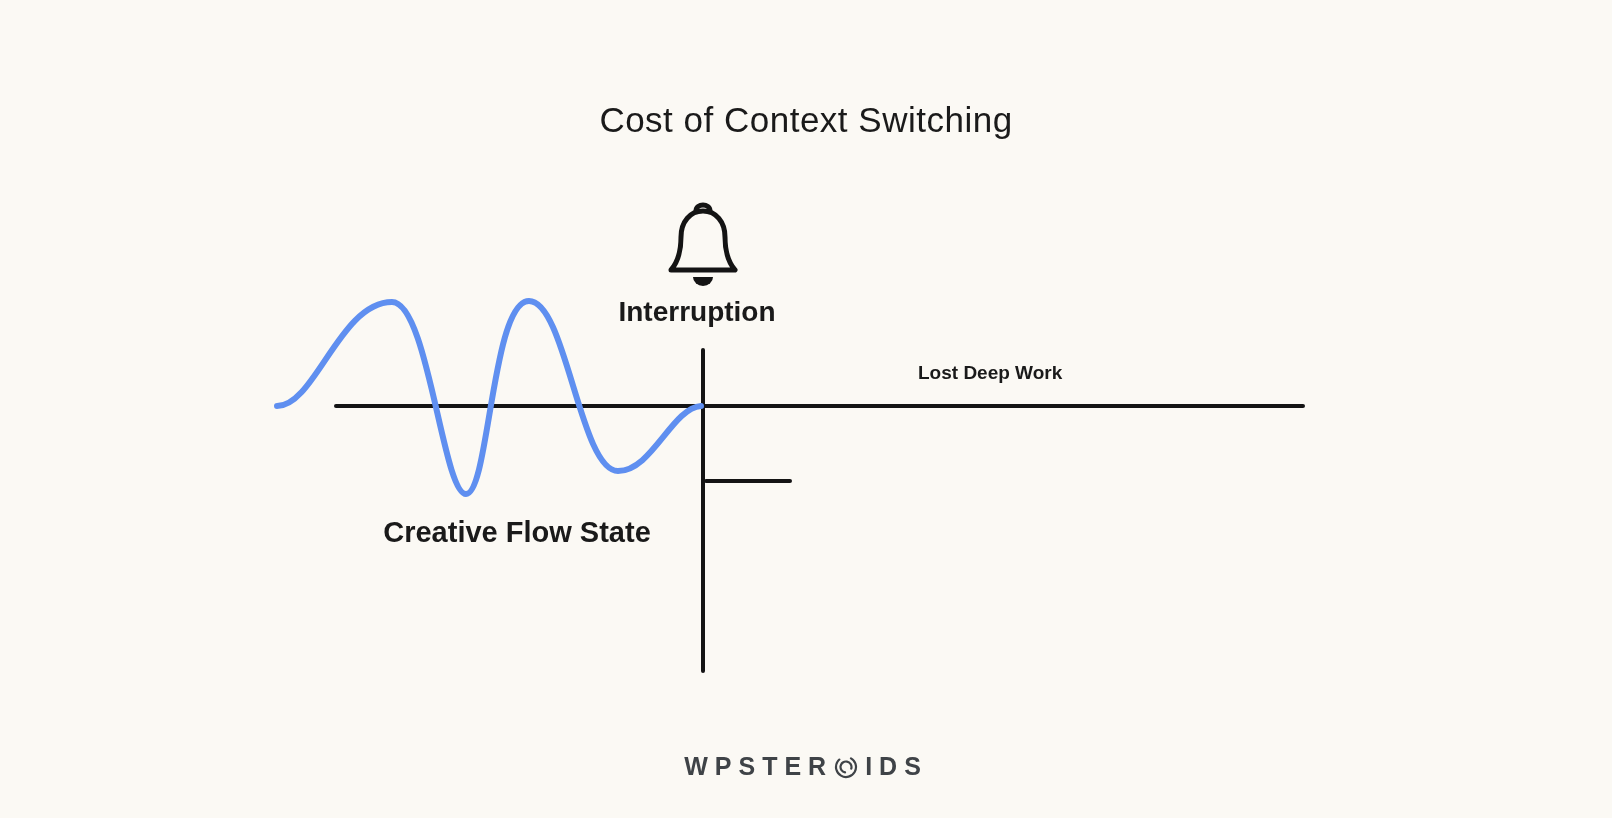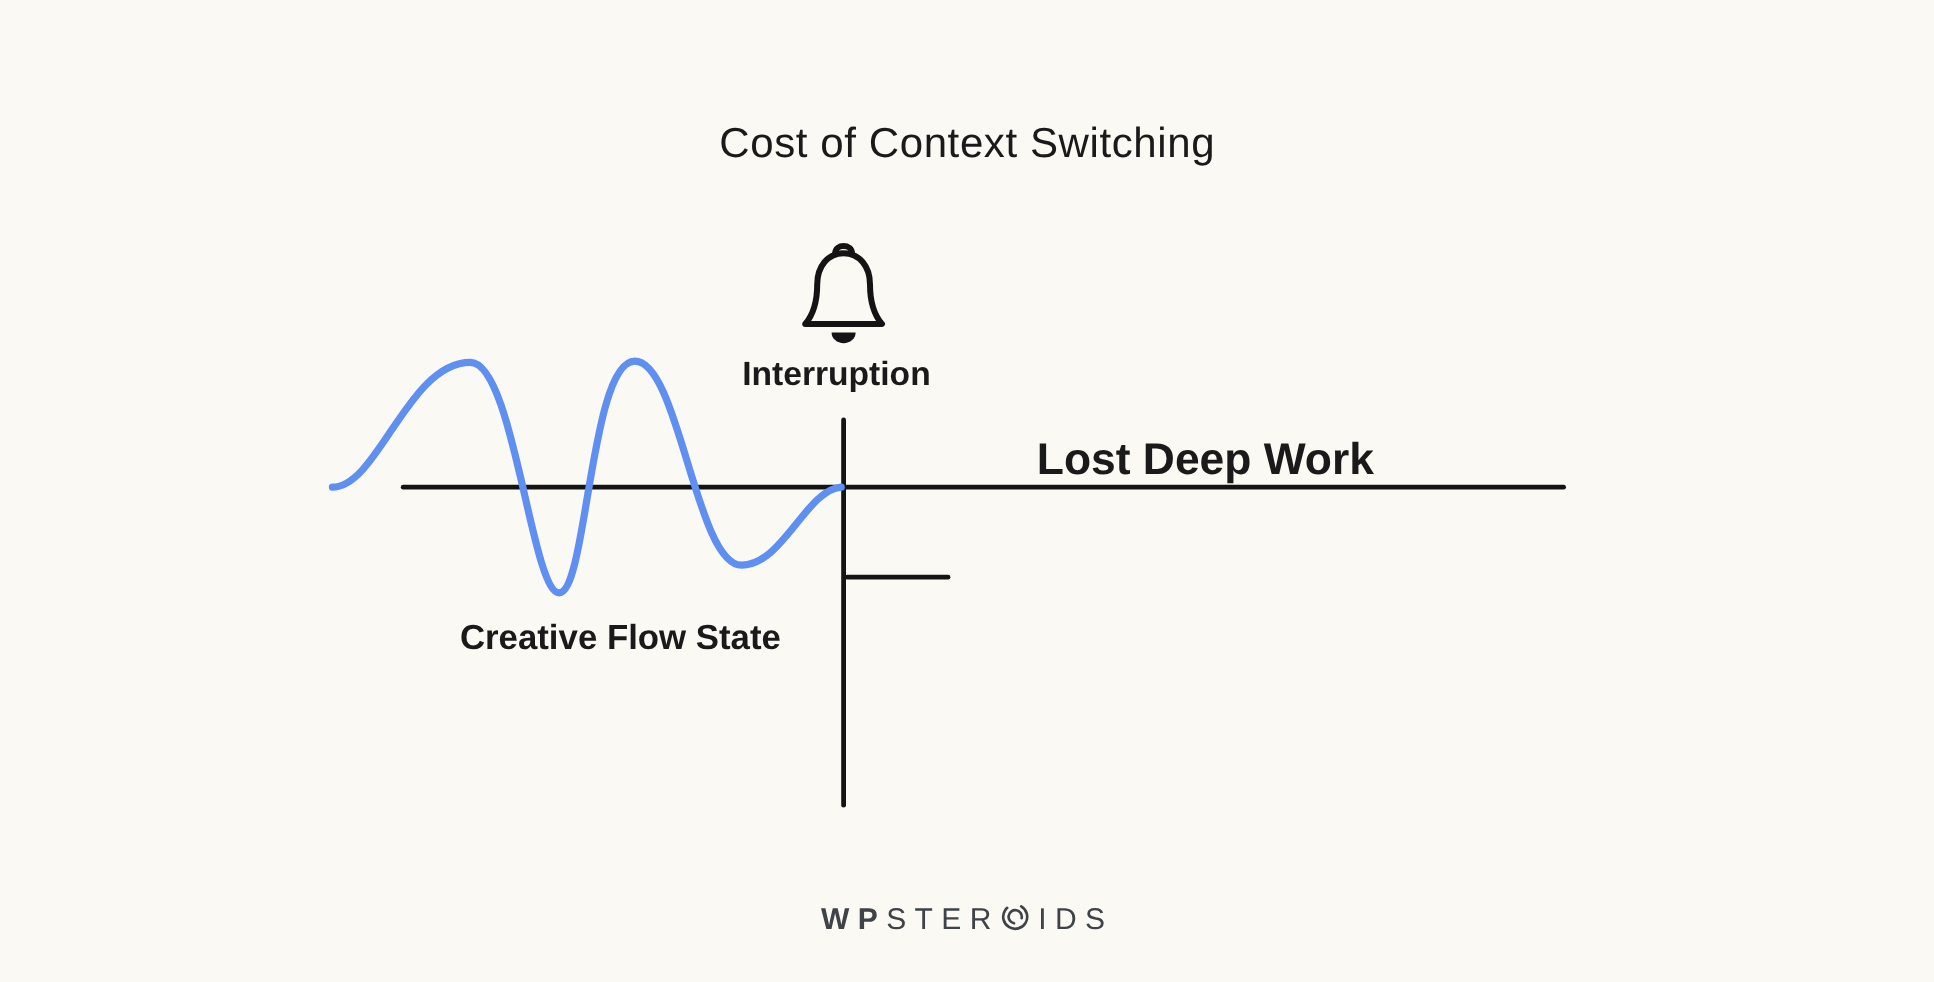--- a/index.html
+++ b/index.html
@@ -45,23 +45,23 @@
     white-space: nowrap;
   }
   .label-interruption {
     left: 697px;
     top: 262px;
     transform: translateX(-50%);
     font-size: 28px;
     text-align: center;
   }
   .label-lost-deep-work {
-    left: 864px;
+    left: 918px;
     top: 328px;
-    font-size: 37px;
+    font-size: 19px;
   }
   .label-recovery {
     left: 806px;
     top: 431px;
     font-size: 29px;
   }
   .label-flow {
     left: 517px;
     top: 482px;
     transform: translateX(-50%);
@@ -89,28 +89,29 @@
     stroke-linecap: round;
     stroke-linejoin: round;
   }
   .bell-fill { fill: var(--line); stroke: none; }
   
   .logo {
     position: absolute;
     left: 0; right: 0;
     top: 718px;
     display: flex;
+    align-items: center;
     justify-content: center;
     gap: 0;
     color: var(--logo);
     font-size: 25px;
     letter-spacing: 7px;
   }
   .logo .lg-bold { font-weight: 700; }
-  .logo .lg-reg { font-weight: 400; }
+  .logo .lg-reg { font-weight: 700; }
   .logo .lg-o {
     display: inline-block;
     width: 24px;
     height: 24px;
     margin: 0 7px 0 1px;
   }
   .logo .lg-o svg { display: block; }
   .logo .lg-o circle {
     fill: none;
     stroke: var(--logo);

